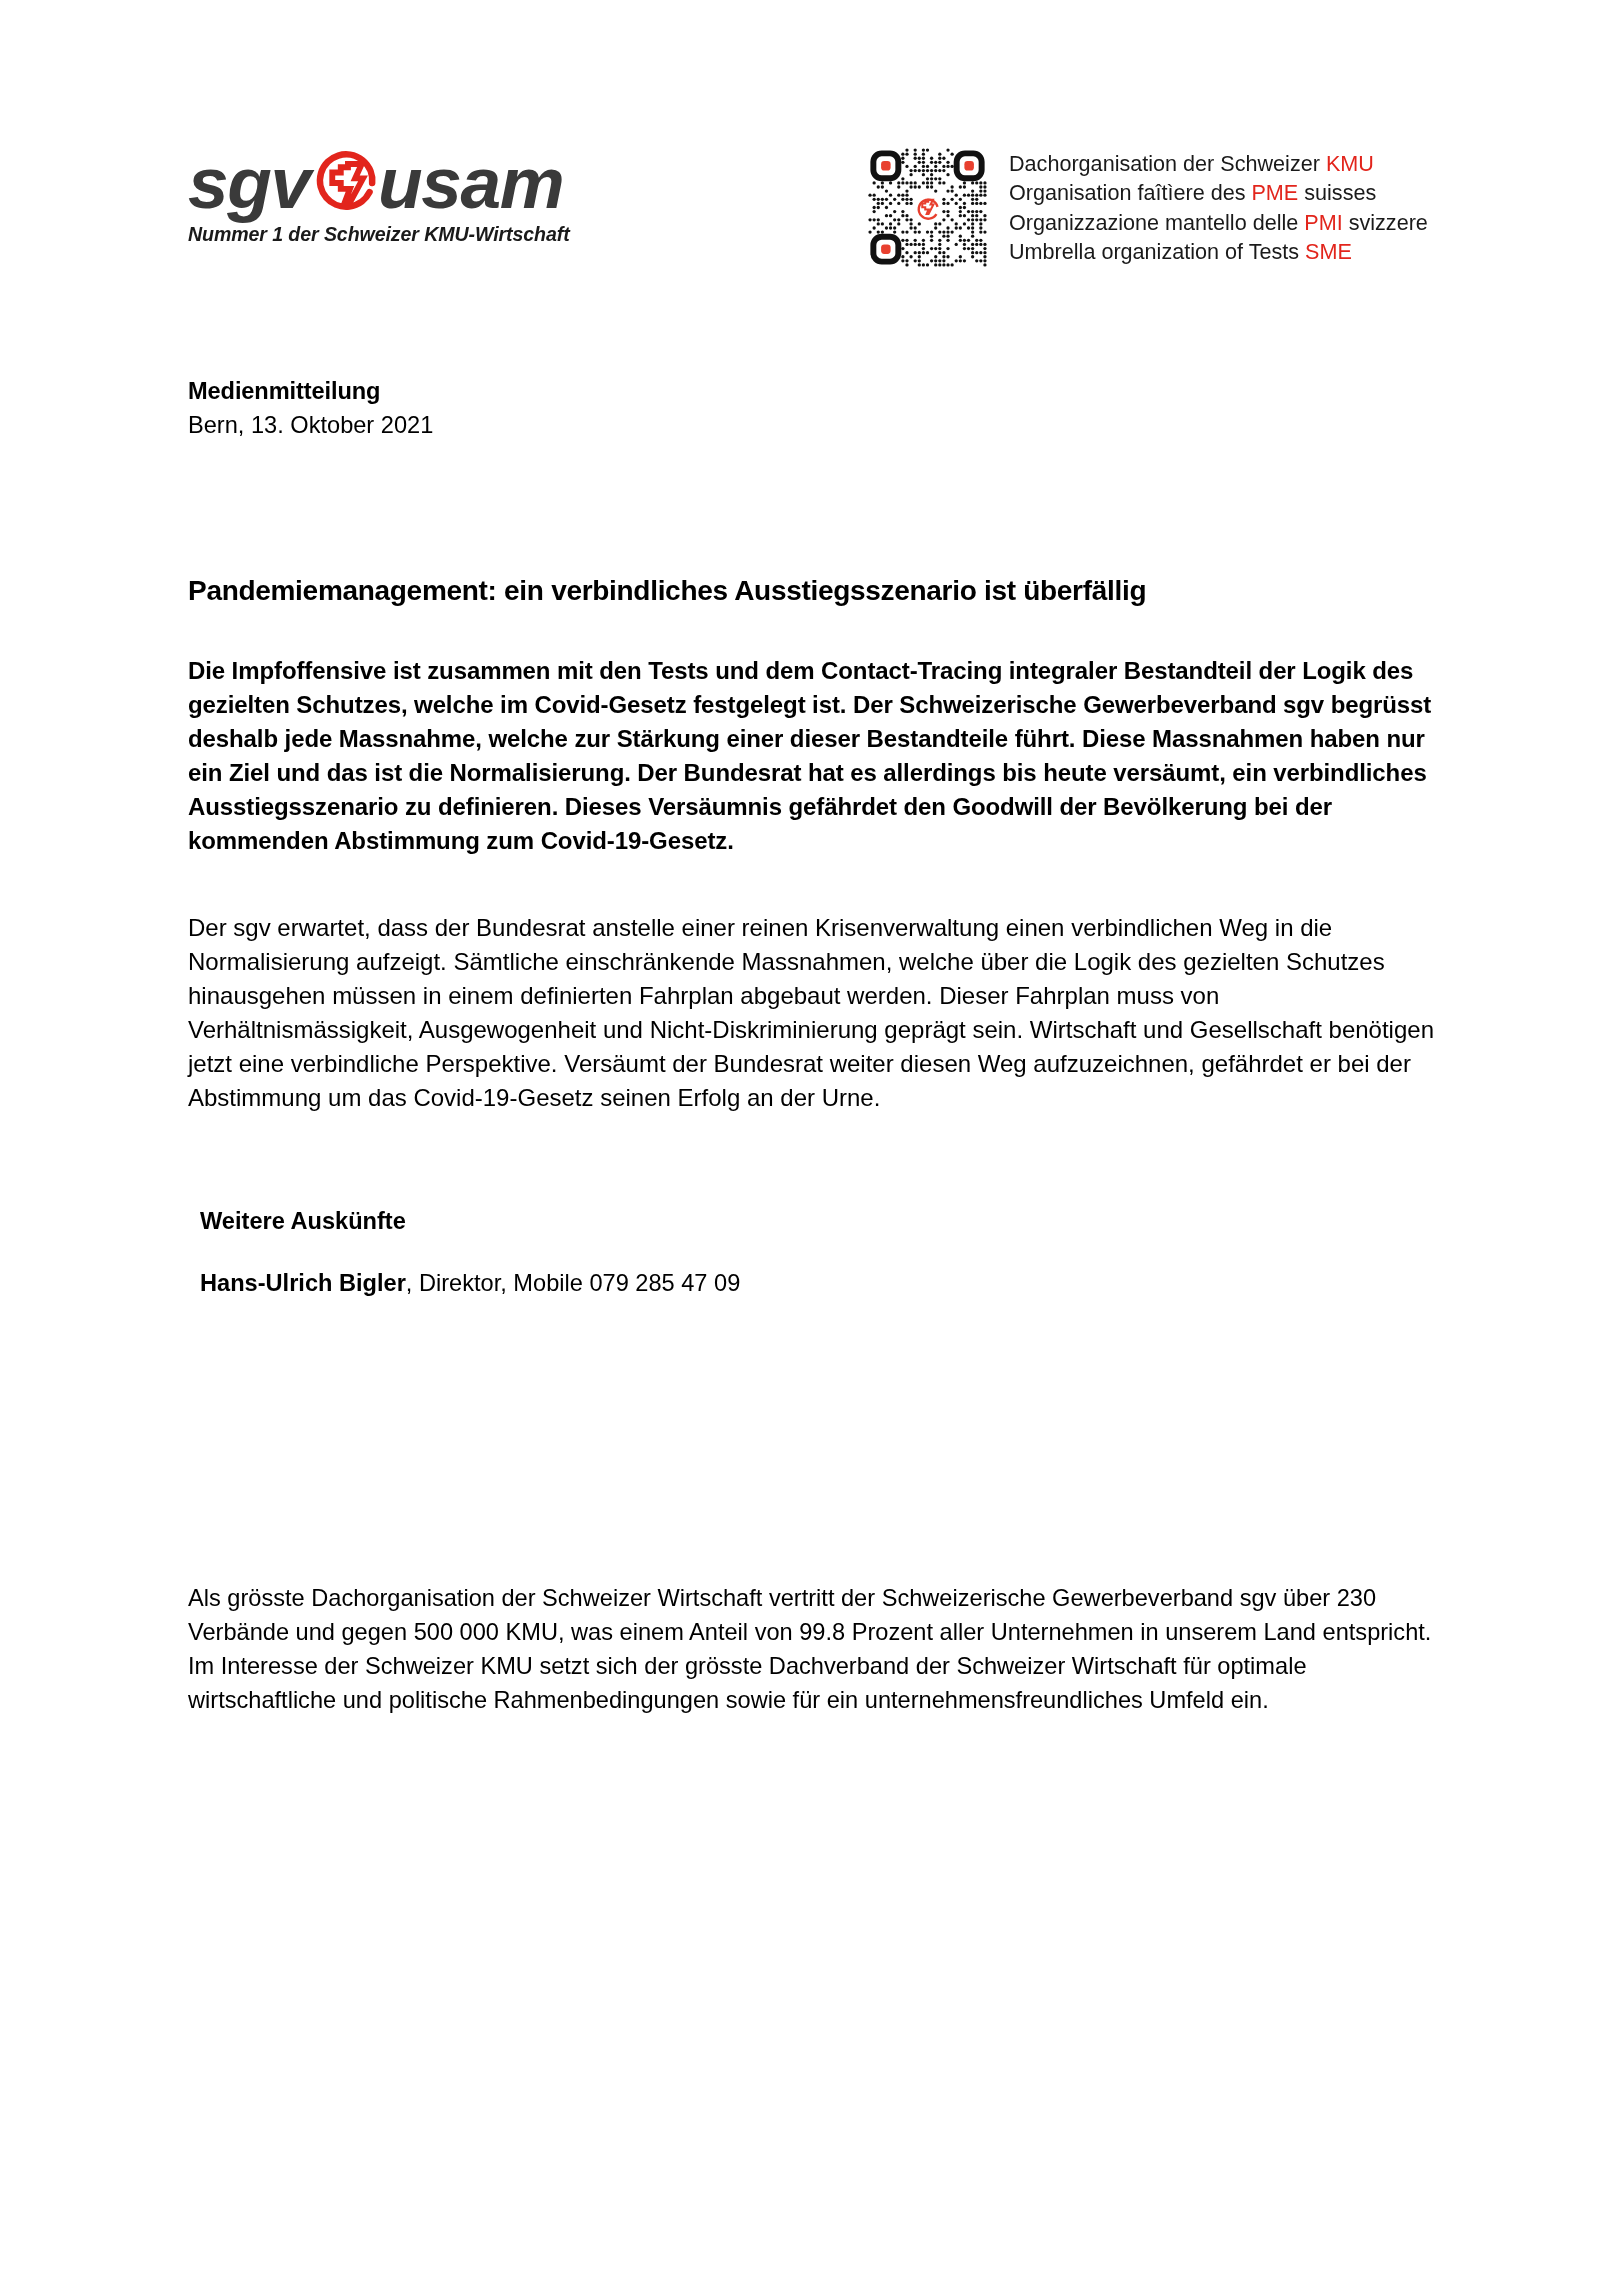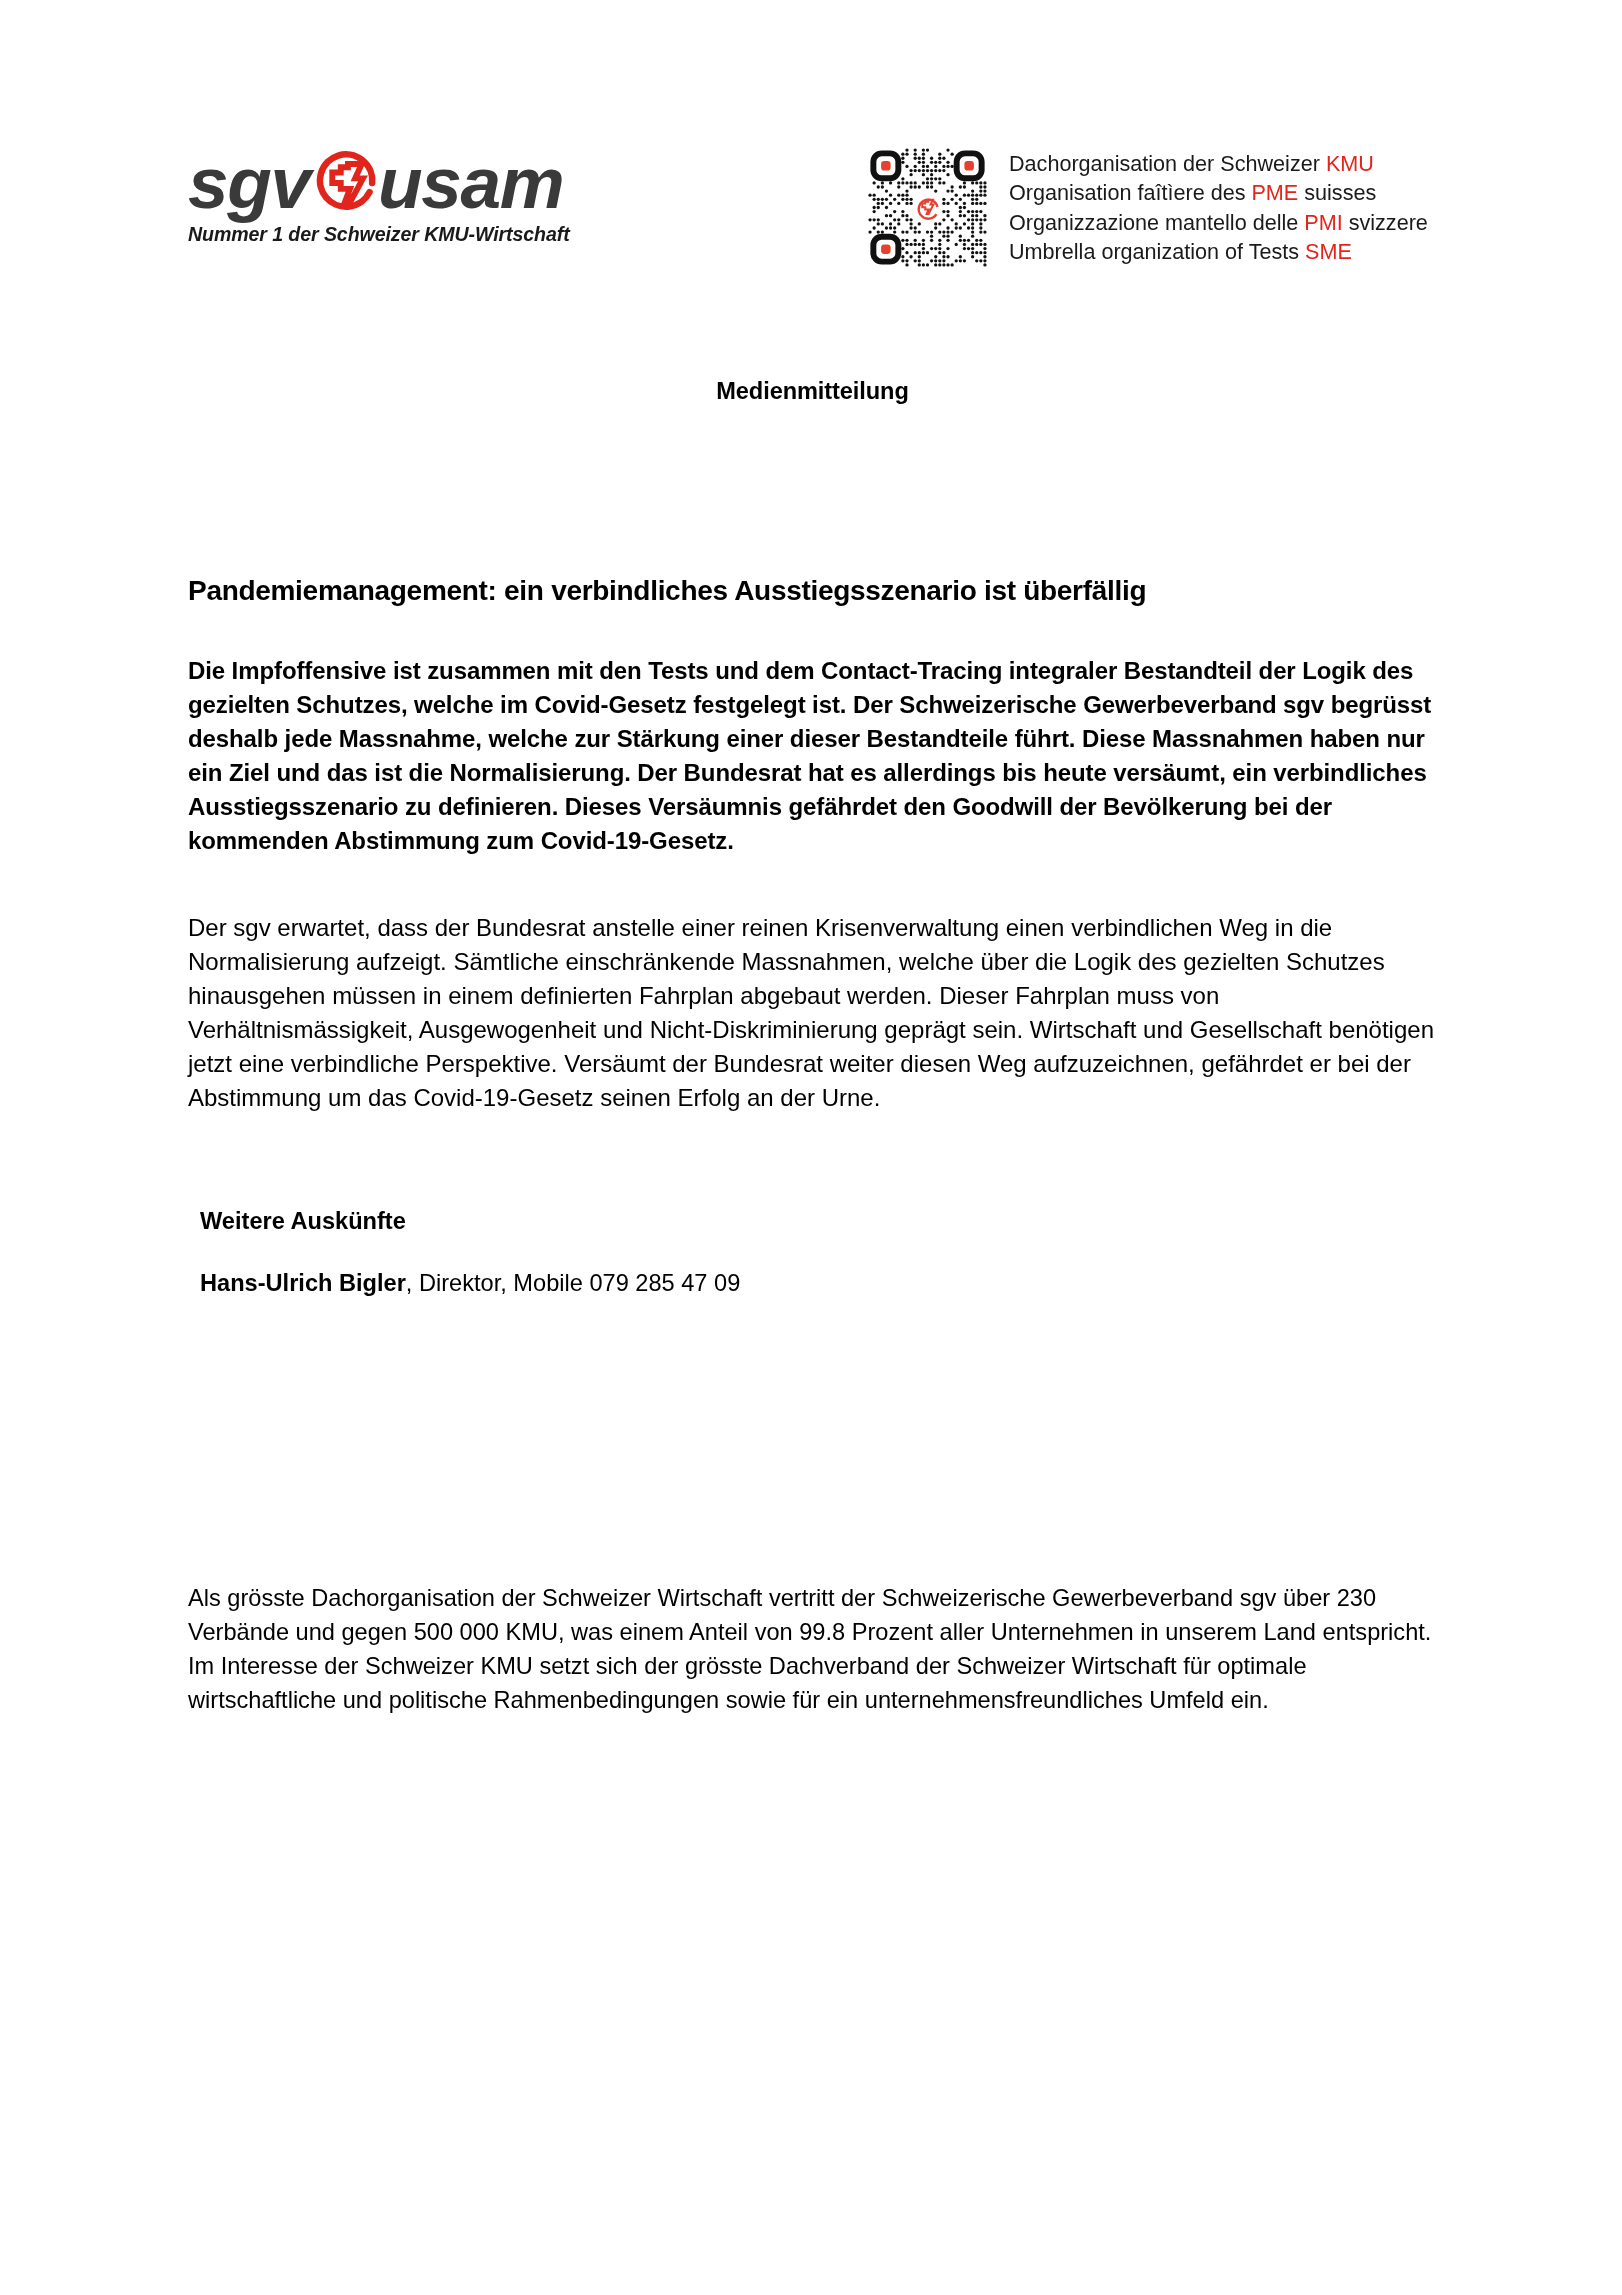--- a/index.html
+++ b/index.html
@@ -108,21 +108,20 @@
     position: absolute;
     top: 374px;
     left: 0;
     width: 1249px;
   }
   .meta-title {
     font-size: 23.6px;
     line-height: 34px;
     font-weight: bold;
     letter-spacing: -0.1px;
-    text-align: center;
   }
   .meta-date {
     font-size: 23.6px;
     line-height: 34px;
   }
 
   .headline {
     position: absolute;
     top: 553px;
     left: 0;
@@ -543,20 +542,21 @@
         <div class="qr-line"><span>Umbrella organization of Tests </span><span class="hl">SME</span><span></span></div>
       </div>
     </div>
 
   </div>
 
   <div class="content">
 
     <div class="meta">
       <div class="meta-title">Medienmitteilung</div>
+      <div class="meta-date">Bern, 13. Oktober 2021</div>
     </div>
 
     <h1 class="headline">Pandemiemanagement: ein verbindliches Ausstiegsszenario ist überfällig</h1>
 
     <p class="lead">Die Impfoffensive ist zusammen mit den Tests und dem Contact-Tracing integraler Bestandteil der Logik des gezielten Schutzes, welche im Covid-Gesetz festgelegt ist. Der Schweizerische Gewerbeverband sgv begrüsst deshalb jede Massnahme, welche zur Stärkung einer dieser Bestandteile führt. Diese Massnahmen haben nur ein Ziel und das ist die Normalisierung. Der Bundesrat hat es allerdings bis heute versäumt, ein verbindliches Ausstiegsszenario zu definieren. Dieses Versäumnis gefährdet den Goodwill der Bevölkerung bei der kommenden Abstimmung zum Covid-19-Gesetz.</p>
 
     <p class="para">Der sgv erwartet, dass der Bundesrat anstelle einer reinen Krisenverwaltung einen verbindlichen Weg in die Normalisierung aufzeigt. Sämtliche einschränkende Massnahmen, welche über die Logik des gezielten Schutzes hinausgehen müssen in einem definierten Fahrplan abgebaut werden. Dieser Fahrplan muss von Verhältnismässigkeit, Ausgewogenheit und Nicht-Diskriminierung geprägt sein. Wirtschaft und Gesellschaft benötigen jetzt eine verbindliche Perspektive. Versäumt der Bundesrat weiter diesen Weg aufzuzeichnen, gefährdet er bei der Abstimmung um das Covid-19-Gesetz seinen Erfolg an der Urne.</p>
 
     <div class="contact">
       <div class="contact-title">Weitere Auskünfte</div>

